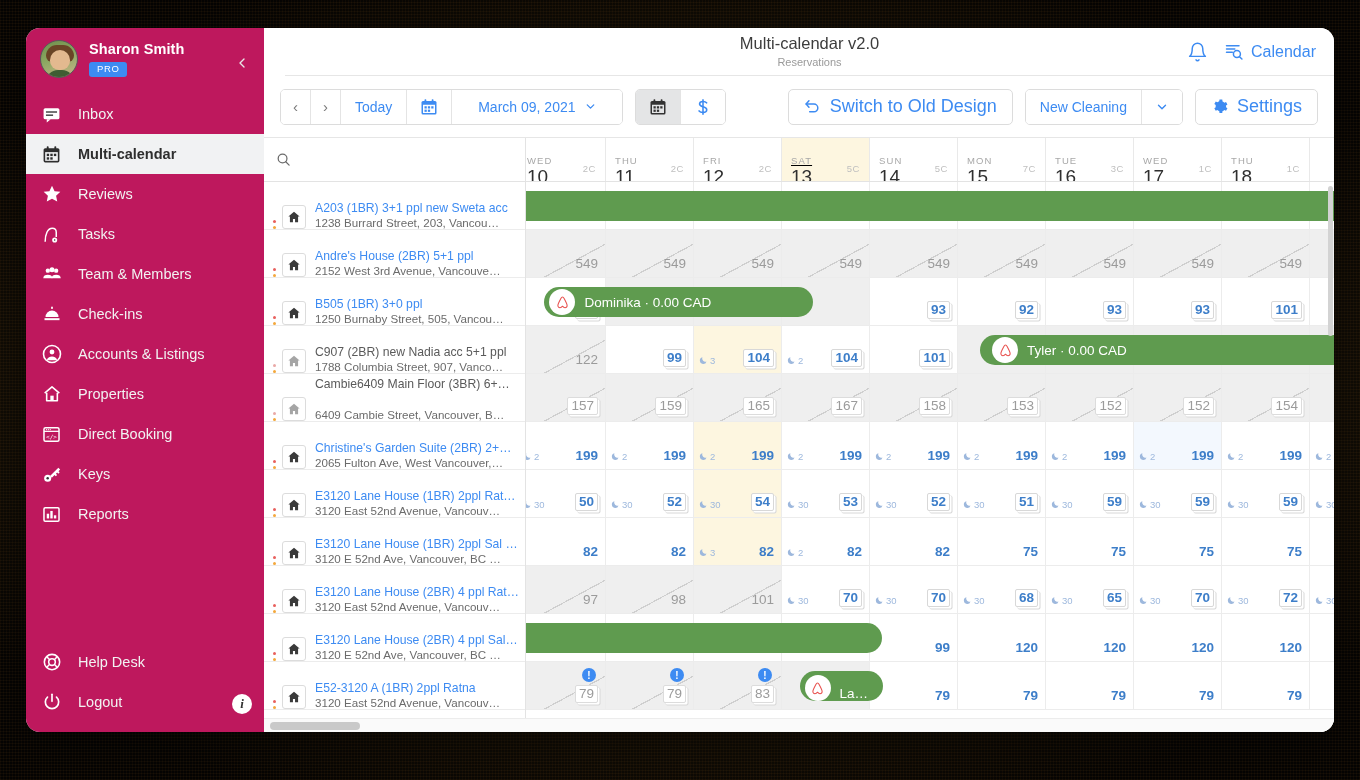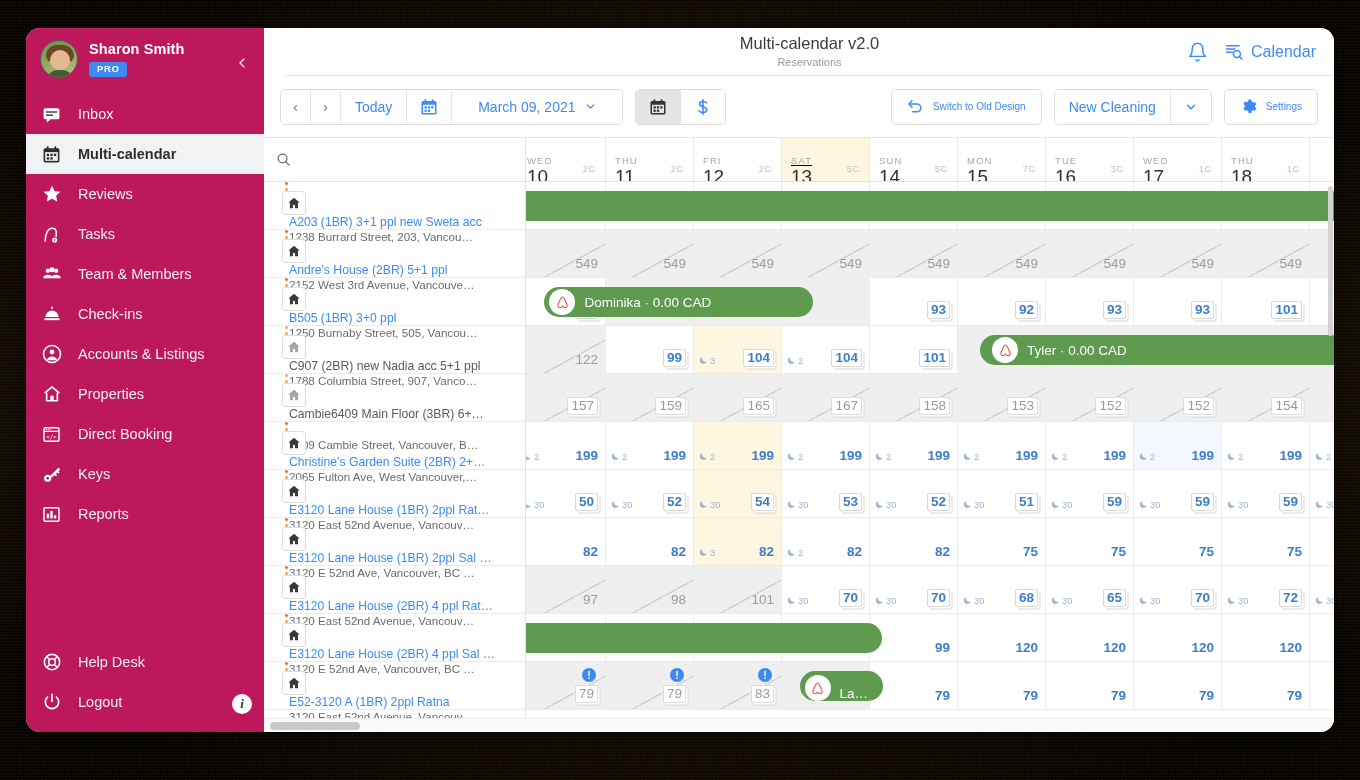--- a/index.html
+++ b/index.html
@@ -67,21 +67,21 @@
     border-radius: 12px 12px 0 0;
     background:#3f5d33;
   }
   .pname {
     margin-left: 11px; line-height: 1.15;
   }
   .pname .nm { font-size: 14.5px; font-weight: 700; letter-spacing: .1px; }
   .badge-pro {
     display:inline-block; margin-top: 4px;
     background: #3d8bf2; color:#fff;
-    font-size: 9.5px; font-weight: 700; letter-spacing: .6px;
+    font-size: 9.5px; font-weight: 400; letter-spacing: .6px;
     padding: 2px 8px 2.5px 8px; border-radius: 3px;
   }
   .collapse {
     position: absolute; right: 14px; top: 27px;
     width: 16px; height: 16px; cursor: pointer;
     color:#e8e8e8;
   }
   .nav { margin-top: 6px; }
   .nav-item {
     display: flex; align-items: center;
@@ -138,21 +138,21 @@
   }
   .btngroup > .b:last-child { border-right: none; }
   .btngroup > .b.arrow { padding: 0 12px; color:#7a7a7a; font-size: 15px; }
   .btngroup > .b.icon-only { padding: 0 13px; }
   .btngroup > .b.sel { background:#e4e5e6; }
   .dateb { min-width: 170px; gap: 8px; }
   .spacer { flex: 1; }
   .sbtn {
     height:36px; display:flex; align-items:center; gap:9px;
     border:1px solid #dcdcdc; border-radius:5px; background:#fff;
-    padding: 0 15px; font-size:10px; color:#3d8bf2; cursor:pointer; white-space:nowrap;
+    padding: 0 15px; font-size:18px; color:#3d8bf2; cursor:pointer; white-space:nowrap;
   }
 
   
   .calwrap { flex: 1; min-height:0; display:flex; flex-direction:column; position:relative; }
   .calhead { height: 44px; flex:none; display:flex; border-bottom:1px solid #e3e3e3; }
   .searchcell {
     width: 262px; flex:none; border-right:1px solid #e3e3e3;
     display:flex; align-items:center; padding: 0 12px;
   }
   .searchcell input {
@@ -165,22 +165,22 @@
     padding: 4px 8px 0 9px; position:relative; background:#fff;
   }
   .daycell.wknd { background:#fdf6e0; }
   .daycell .dw { font-size:9.5px; color:#a8a8a8; letter-spacing:1.1px;margin-top:13px; }
   .daycell .dn { font-size:19px; color:#2f2f2f; line-height:1.05; margin-top:1px; }
   .daycell .dc { position:absolute; right:9px; bottom:7px; font-size:9.5px; color:#bfbfbf; letter-spacing:.6px; }
 
   .calbody { flex:1; min-height:0; display:flex; overflow:hidden; position:relative; }
   .proplist { width: 262px; flex:none; border-right:1px solid #e3e3e3; background:#fff; }
   .proprow {
-    height: 48px; display:flex; align-items:flex-start;
-    border-bottom:1px solid #ececec; padding-left: 16px; position:relative;flex-direction:column;
+    height: 48px; display:flex; align-items:flex-end;
+    border-bottom:1px solid #ececec; padding-left: 4px; position:relative;
   }
   .dots { width: 12px; flex:none; display:flex; flex-direction:column; align-items:center; gap:3px; }
   .dots i { width:3px; height:3px; border-radius:50%; display:block; }
   .dots i.r { background:#e8605d; }
   .dots i.o { background:#f3a83c; }
   .homebox {
     width: 24px; height:24px; flex:none; margin-left:2px;
     border:1px solid #dcdcdc; border-radius:3px; background:#fff;
     display:flex; align-items:center; justify-content:center;
   }

